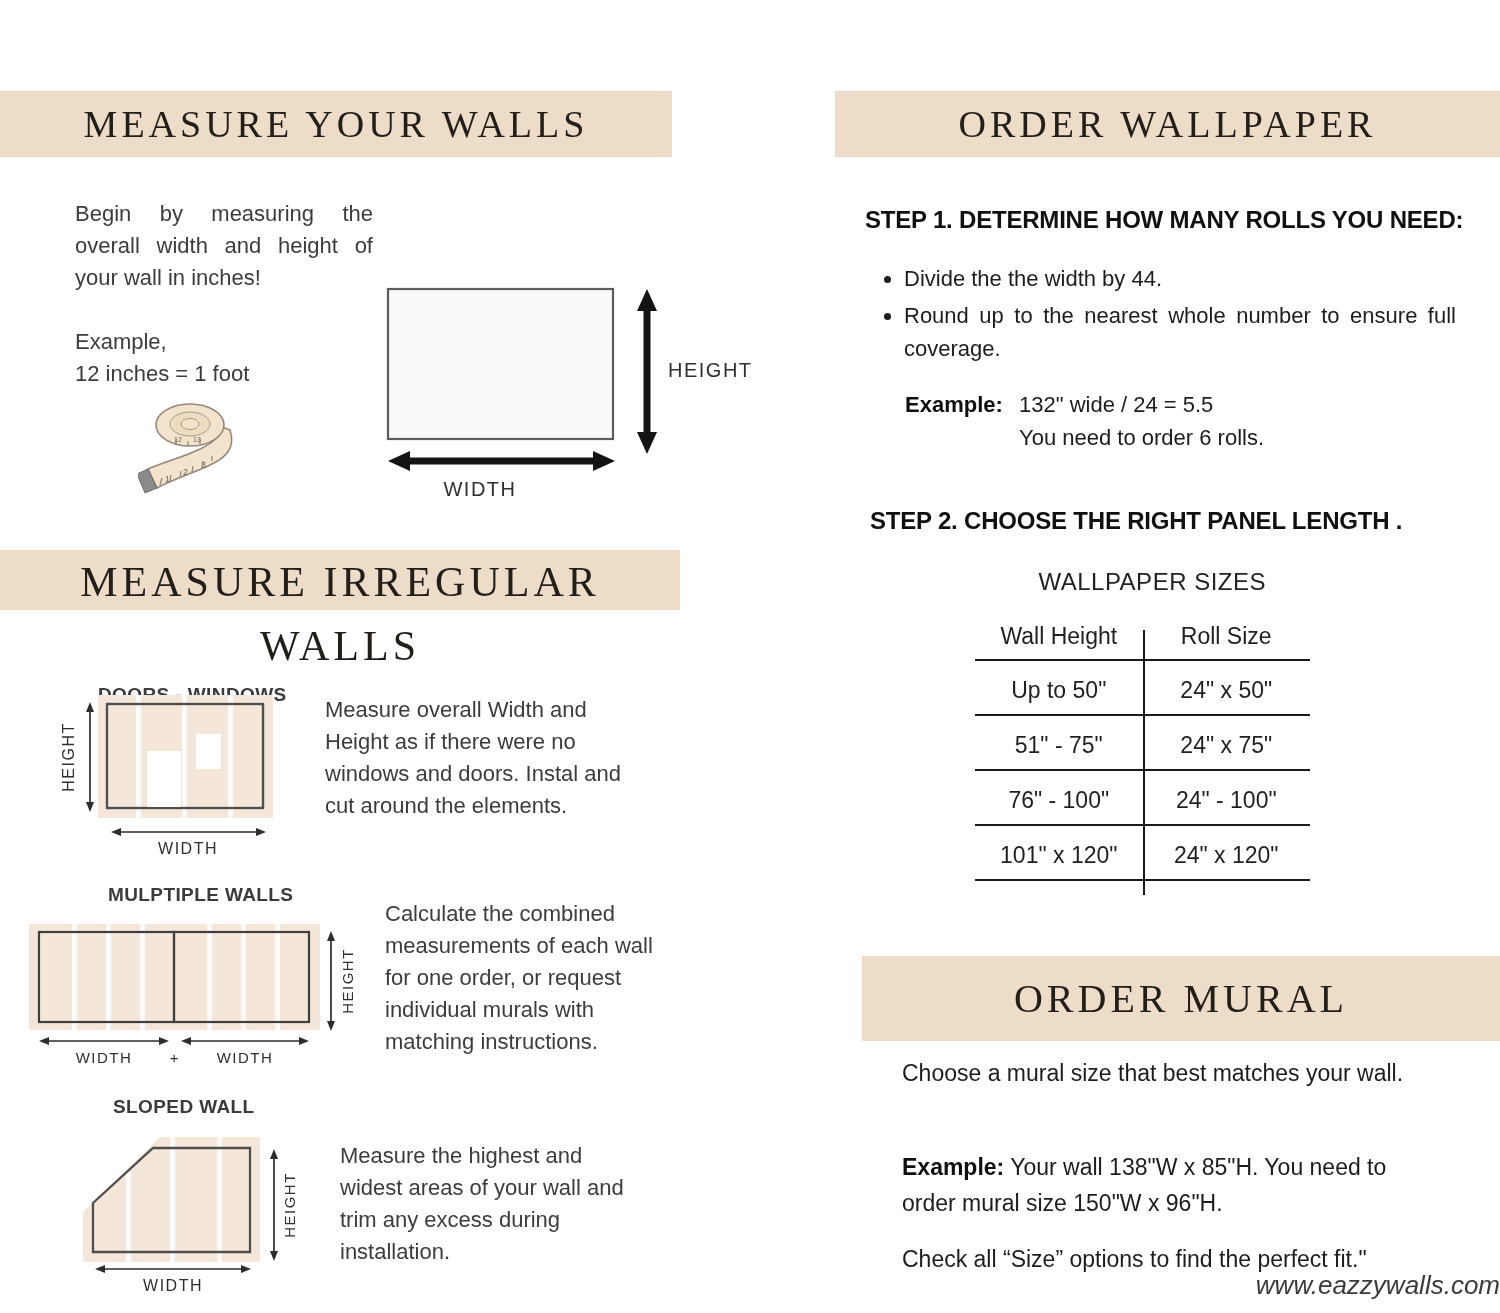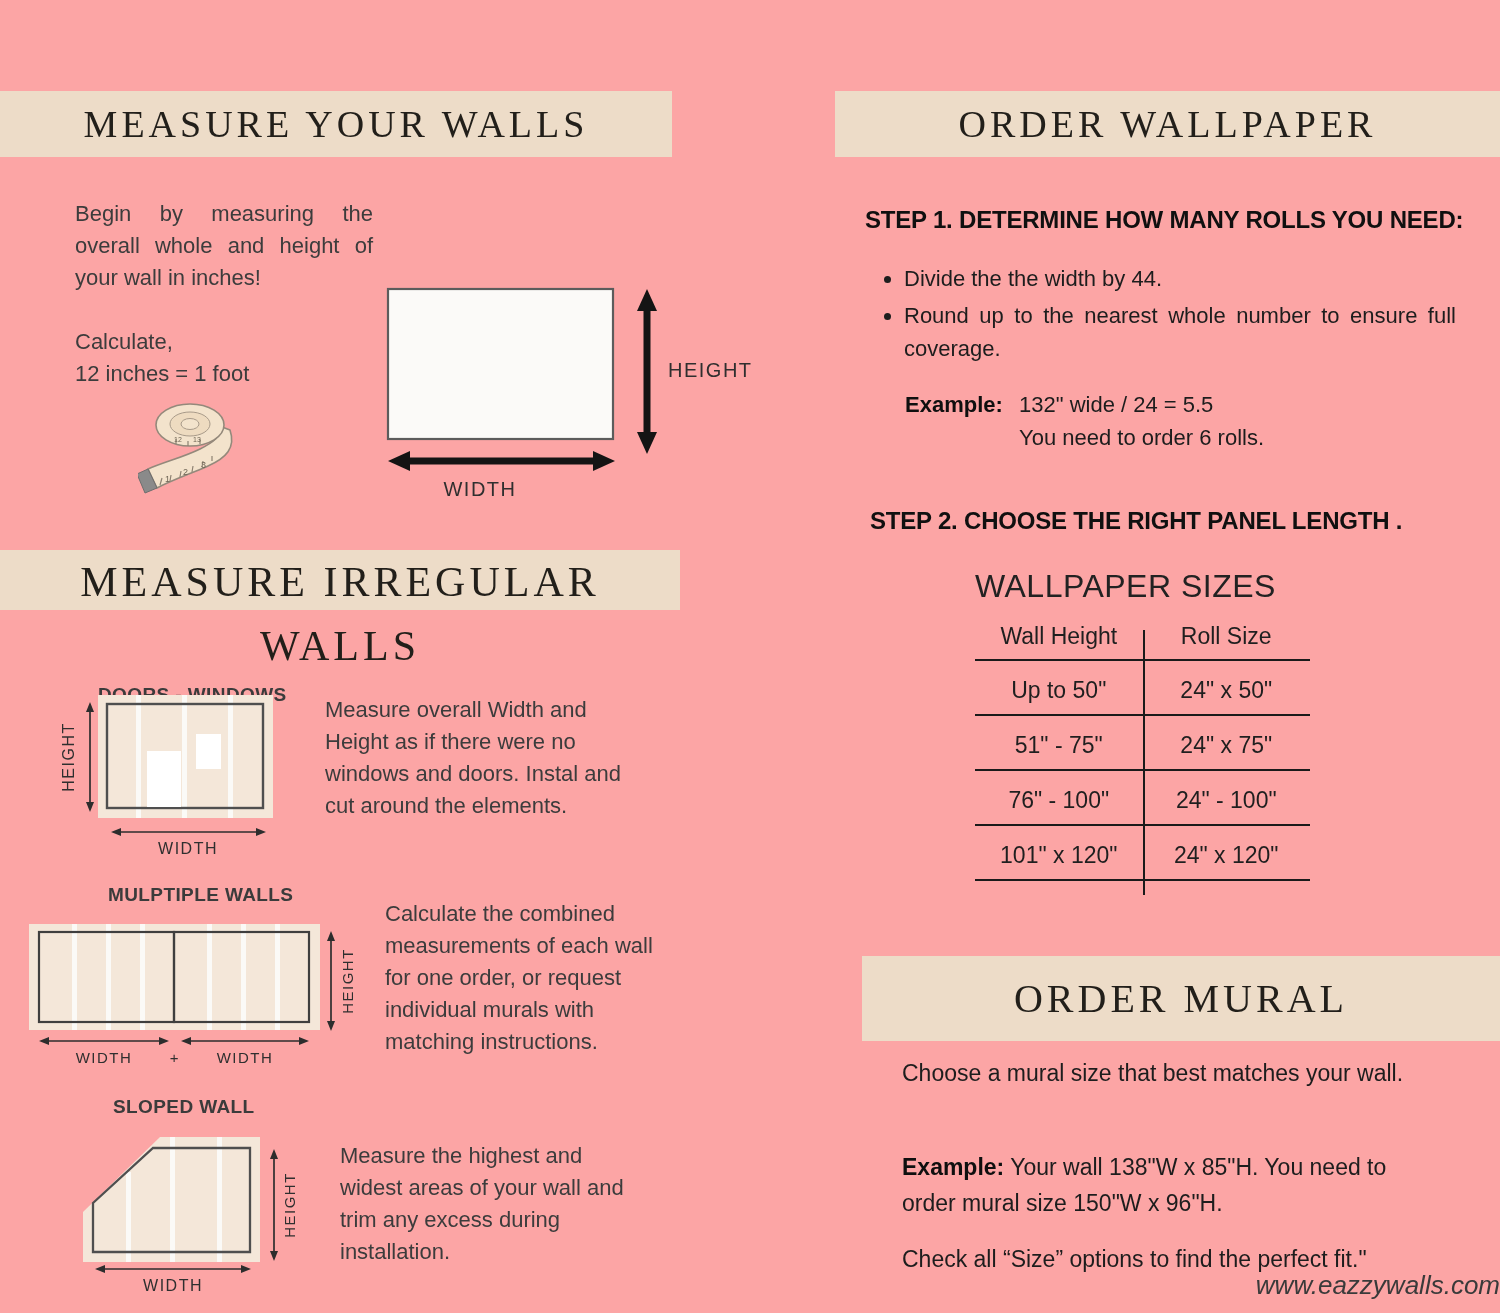--- a/index.html
+++ b/index.html
@@ -1,17 +1,17 @@
 <!DOCTYPE html>
 <html><head>
 <meta charset="utf-8">
 <style>
   html,body{margin:0;padding:0;}
   body{font-family:"Liberation Sans","DejaVu Sans",sans-serif;background:#e9e9e9;}
-  #page{position:relative;width:1500px;height:1313px;background:#fca5a5;overflow:hidden;margin:0 auto;}
+  #page{position:relative;width:1500px;height:1313px;background:#ffffff;overflow:hidden;margin:0 auto;}
 
   .banner{position:absolute;background:#eddcc8;text-align:center;
           font-family:"Liberation Serif","DejaVu Serif",serif;
           color:#221f1a;letter-spacing:4px;font-weight:500;}
   #banner-measure{left:0;top:91px;width:672px;height:66px;line-height:66px;font-size:38px;}
   #banner-irregular{left:0;top:550px;width:680px;height:60px;line-height:64px;font-size:42px;}
   #banner-order-wallpaper{left:835px;top:91px;width:665px;height:66px;line-height:66px;font-size:38px;}
   #banner-order-mural{left:862px;top:956px;width:638px;height:85px;line-height:85px;font-size:40px;}
 
   .body-text{position:absolute;color:#3c3c3c;font-size:22px;line-height:1.45;}
@@ -39,22 +39,22 @@
   #step2-head{left:870px;top:507px;}
 
   #bullets{position:absolute;left:878px;top:262px;width:552px;margin:0;padding:0 0 0 26px;
            color:#1d1d1d;font-size:22px;line-height:1.5;}
   #bullets li{margin:0 0 4px 0;}
   #bullets li.justify{text-align:justify;}
 
   #example1{position:absolute;left:905px;top:388px;display:flex;color:#1d1d1d;font-size:22px;line-height:1.5;}
   #example1 .lbl{font-weight:700;width:114px;color:#0f0f0f;}
 
-  #table-title{position:absolute;left:975px;top:568px;width:335px;text-align:left;
-               font-size:32px;color:#222;letter-spacing:0.5px;}
+  #table-title{position:absolute;left:931px;top:568px;width:335px;text-align:right;
+               font-size:24px;color:#222;letter-spacing:0.5px;}
   #size-table{position:absolute;left:975px;top:612px;width:335px;color:#1f1f1f;}
   #size-table .vline{position:absolute;left:50%;top:18px;bottom:-14px;width:2.4px;background:#1a1a1a;}
   #size-table .trow{display:grid;grid-template-columns:1fr 1fr;}
   #size-table .trow div{text-align:center;font-size:23px;padding:9px 0 10px 0;margin-top:7px;}
   #size-table .thead div{font-size:23px;padding:4px 0 9px 0;}
   #size-table .trow{border-bottom:2.4px solid #1a1a1a;}
   #size-table .trow:last-child{border-bottom:2.4px solid #1a1a1a;}
 
   .mural-p{position:absolute;left:902px;color:#1d1d1d;font-size:23px;line-height:1.55;}
   #mural-p1{top:1056px;width:505px;}
@@ -67,24 +67,24 @@
   svg text{font-family:"Liberation Sans","DejaVu Sans",sans-serif;}
   .dim-label{fill:#2f2f2f;letter-spacing:1.5px;}
 </style>
 </head>
 <body>
 
 <div id="page">
 
   <div class="banner" id="banner-measure">MEASURE YOUR WALLS</div>
 
-  <div class="body-text" id="intro">Begin by measuring the overall whole and height of your wall in inches!</div>
+  <div class="body-text" id="intro">Begin by measuring the overall width and height of your wall in inches!</div>
 
   <div class="body-text" id="remember">
-    <div>Calculate,</div>
+    <div>Example,</div>
     <div>12 inches = 1 foot</div>
   </div>
 
   <svg class="svg-abs" id="tape" width="108" height="100" viewBox="0 0 108 100">
     <path d="M92,32 C98,50 88,60 70,68 C52,76 34,82 19,90 L10,71 C26,64 46,59 62,51 C76,44 83,38 84,29 Z" fill="#f3e3cc" stroke="#94897b" stroke-width="1.6" stroke-linejoin="round"></path>
     <polygon points="10,71 19,90 7,95 -1,76" fill="#8a8a8a" stroke="#6e6e6e" stroke-width="1"></polygon>
     <ellipse cx="52" cy="27" rx="34" ry="21" fill="#f3e3cc" stroke="#94897b" stroke-width="1.6"></ellipse>
     <ellipse cx="52" cy="26" rx="20" ry="12" fill="#eedbc0" stroke="#a89a89" stroke-width="1"></ellipse>
     <ellipse cx="52" cy="26" rx="9" ry="5.5" fill="#f3e3cc" stroke="#a89a89" stroke-width="1"></ellipse>
     <g stroke="#8d8172" stroke-width="1.2">

